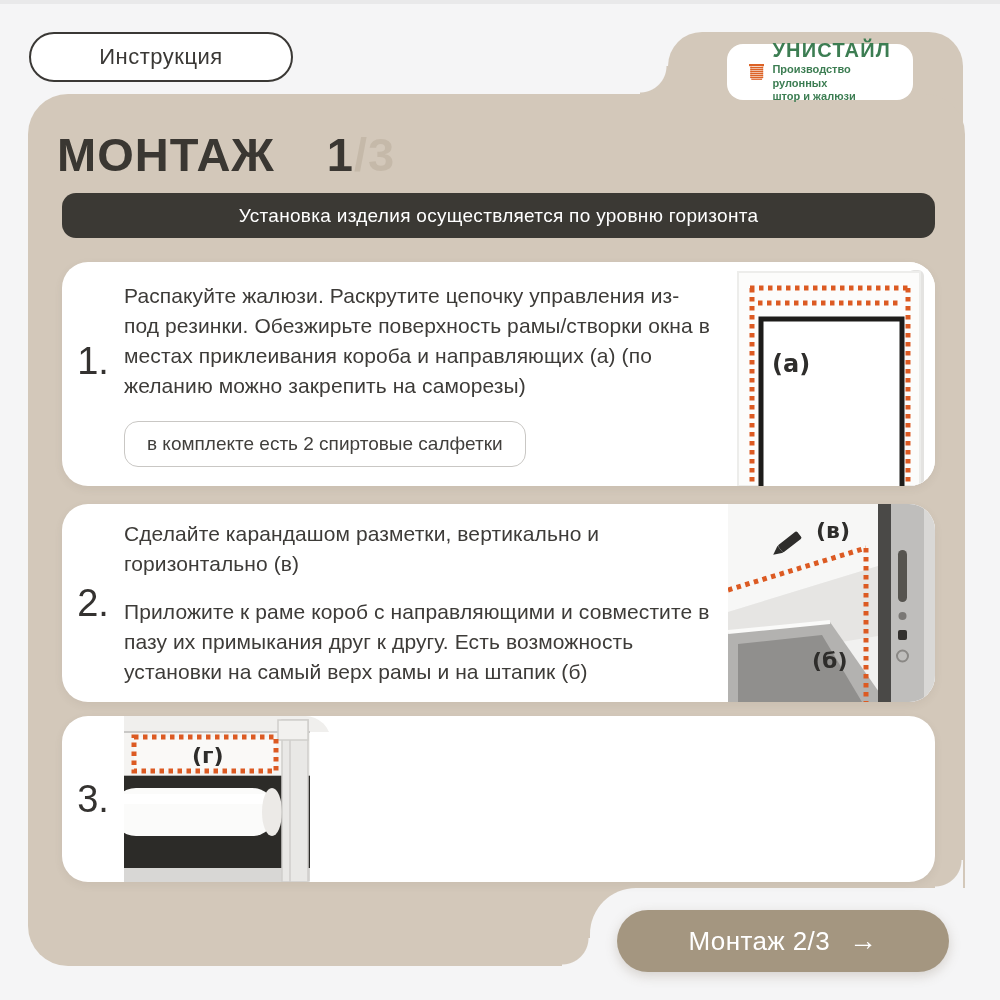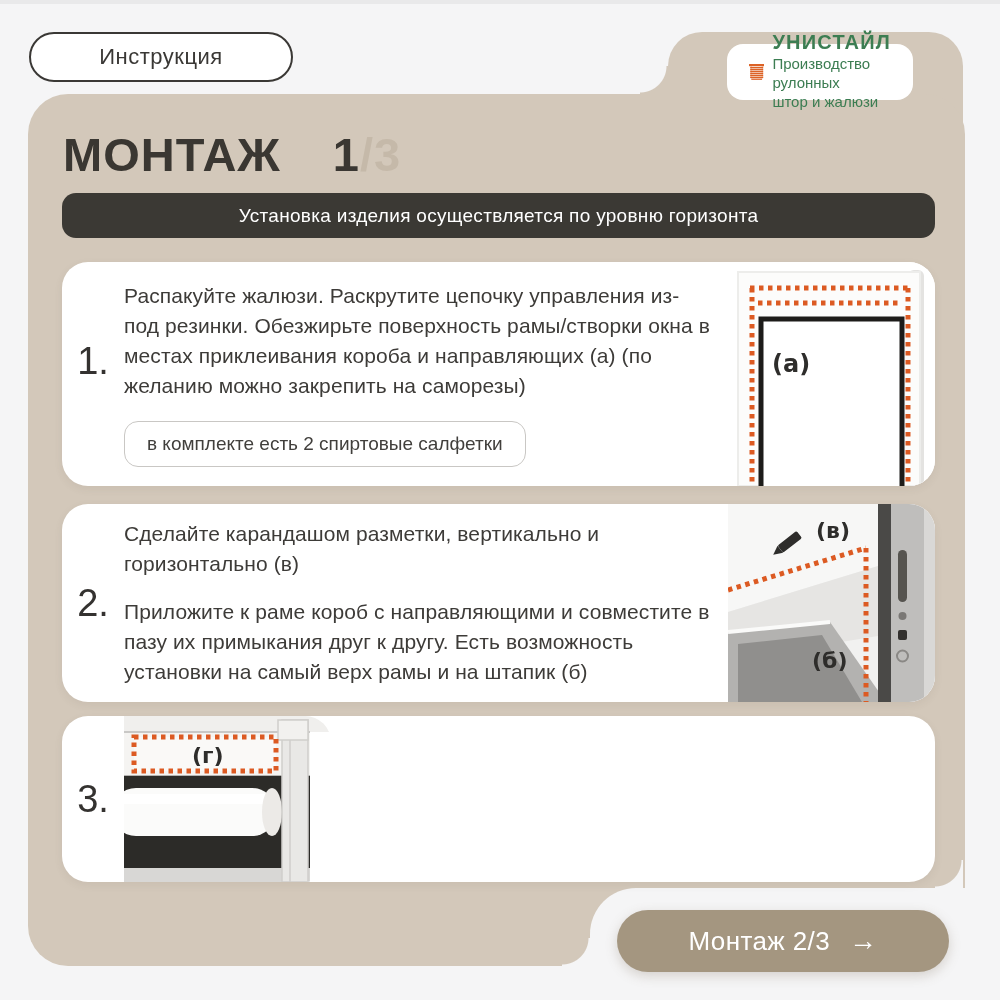--- a/index.html
+++ b/index.html
@@ -28,24 +28,24 @@
   .fillet-b{left:935px;top:856px;background:radial-gradient(circle 28px at 0 0, var(--beige) 0 26px, var(--bg) 27px);}
   .fillet-c{left:562px;top:934px;background:radial-gradient(circle 28px at 0 0, var(--beige) 0 26px, var(--bg) 27px);}
   .maincard{position:absolute;left:28px;top:90px;width:937px;height:872px;background:var(--beige);border-radius:40px;}
   .notch{position:absolute;left:590px;top:884px;width:420px;height:126px;background:var(--bg);border-top-left-radius:46px;}
 
   
   .logo{position:absolute;left:727px;top:40px;width:186px;height:56px;background:#fff;border-radius:16px;
     display:flex;align-items:center;gap:8px;padding:0 22px;box-sizing:border-box;}
   .logo-text{display:flex;flex-direction:column;line-height:1;}
   .logo-brand{font-size:20px;font-weight:700;color:var(--green);letter-spacing:1.2px;}
-  .logo-tag{font-size:15px;font-weight:400;color:var(--green);margin-top:3px;line-height:1.25;}
-
-  
-  .heading{position:absolute;left:63px;top:123px;display:flex;align-items:flex-end;
+  .logo-tag{font-size:11px;font-weight:700;color:var(--green);margin-top:3px;line-height:1.25;}
+
+  
+  .heading{position:absolute;left:57px;top:123px;display:flex;align-items:flex-end;
     font-weight:800;font-size:47px;color:#3a3732;letter-spacing:1px;}
   .heading .num{margin-left:52px;color:#3a3732;font-weight:700;}
   .heading .total{color:#c5b9a9;font-weight:700;}
 
   
   .banner{position:absolute;left:62px;top:189px;width:873px;height:45px;background:var(--dark);border-radius:14px;
     display:flex;align-items:center;justify-content:center;color:#fff;font-size:19px;letter-spacing:.3px;}
 
   
   .step-card{position:absolute;left:62px;width:873px;background:#fff;border-radius:26px;

